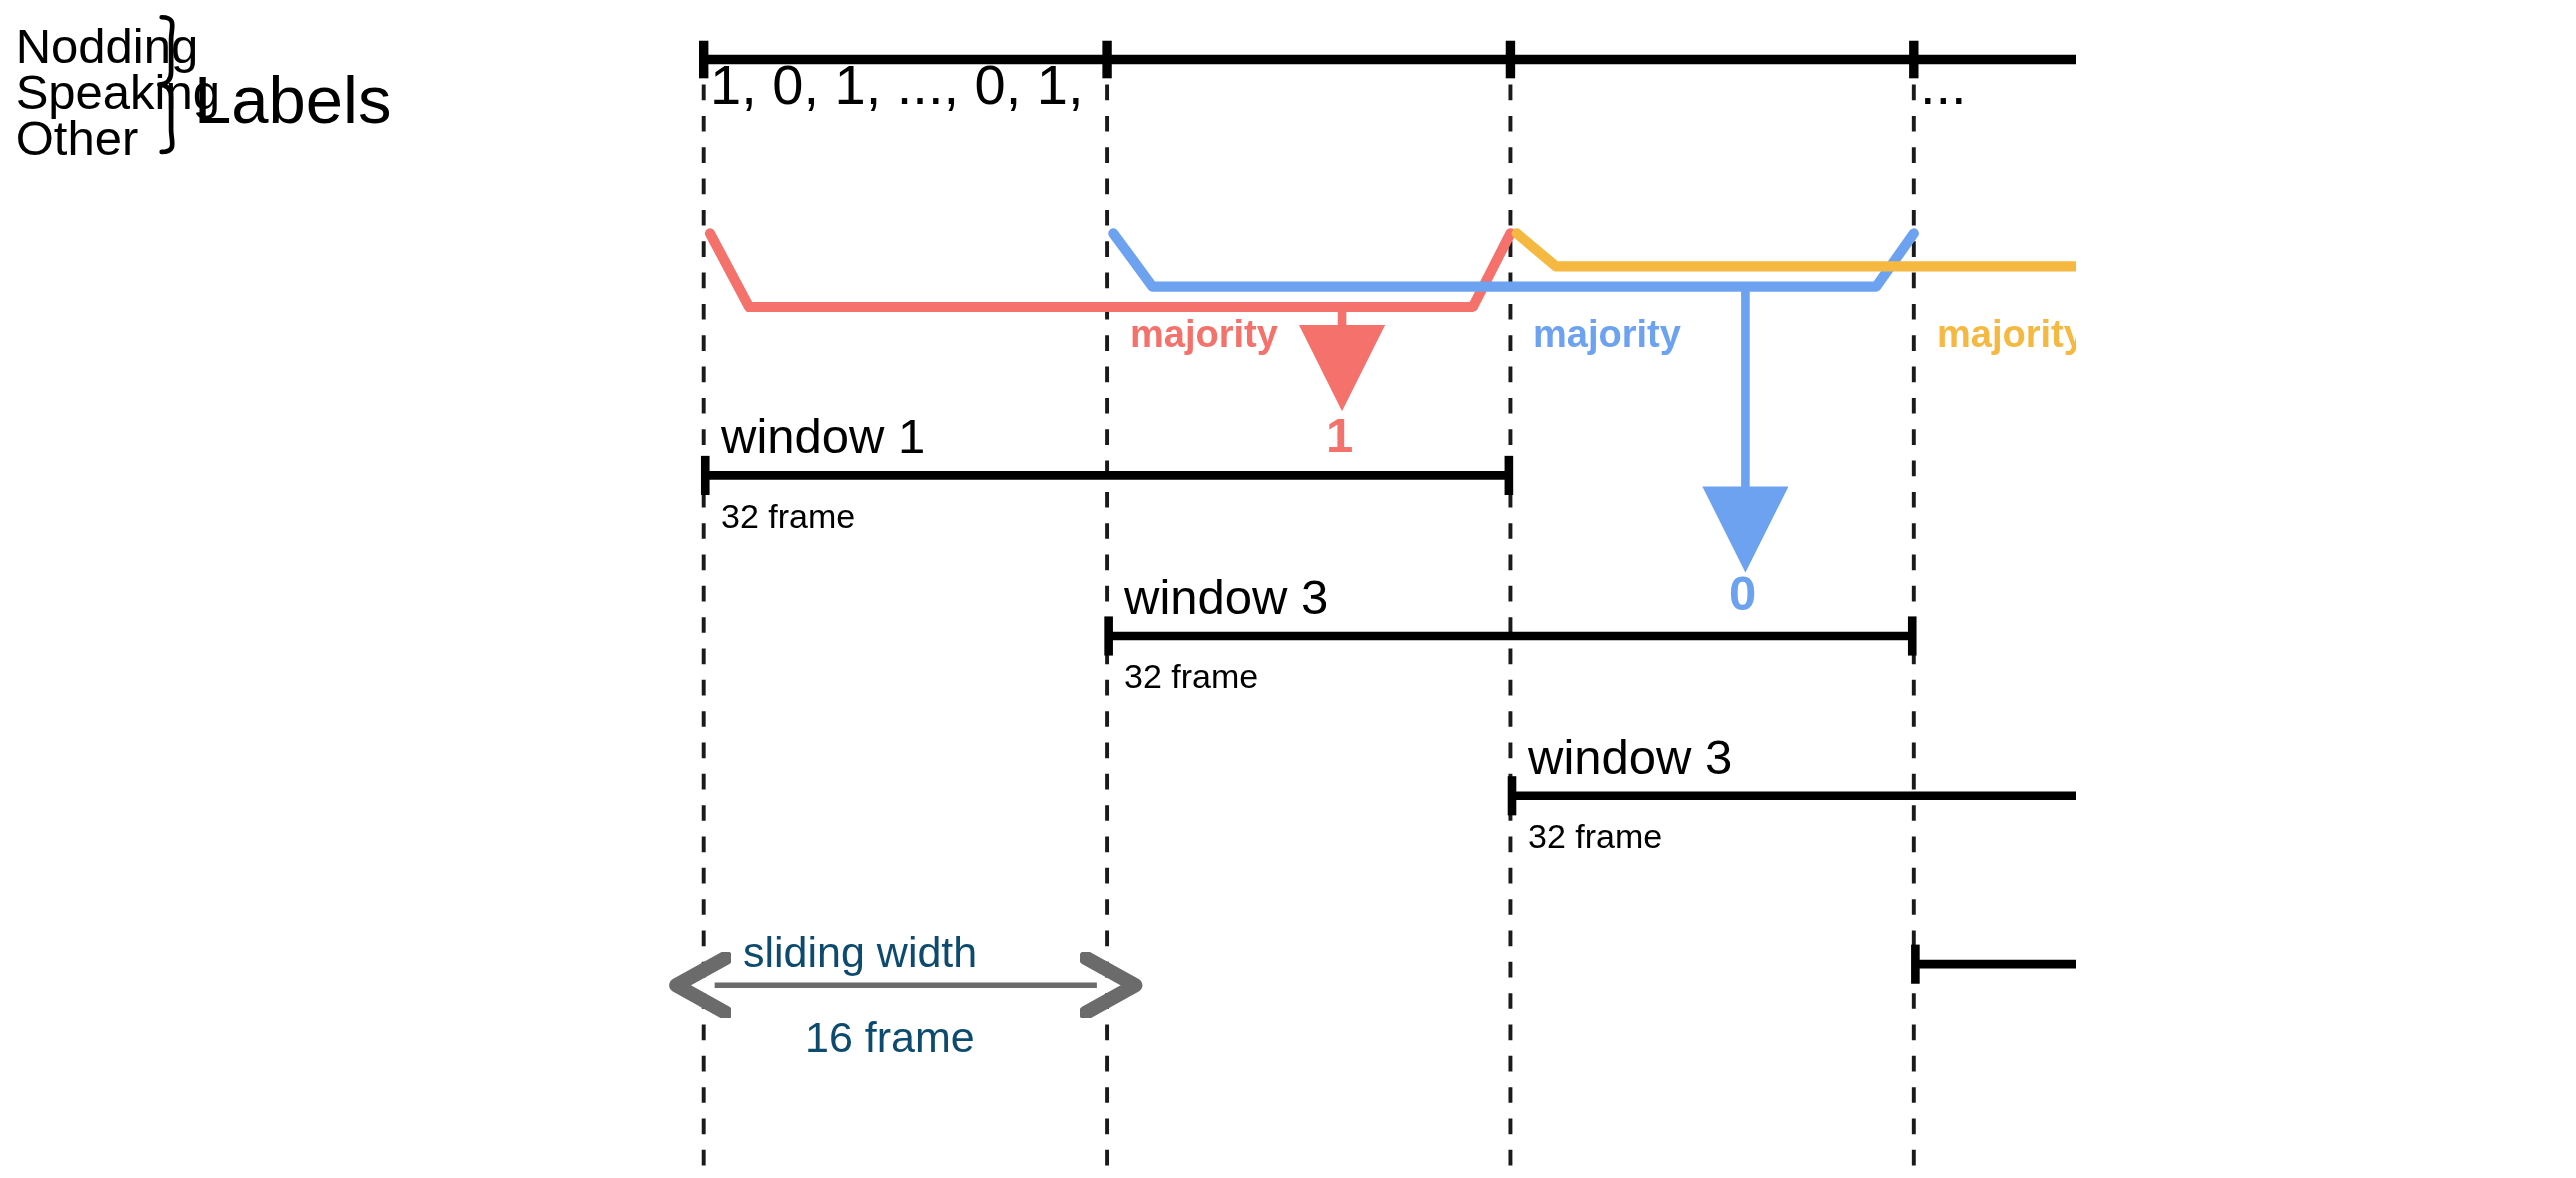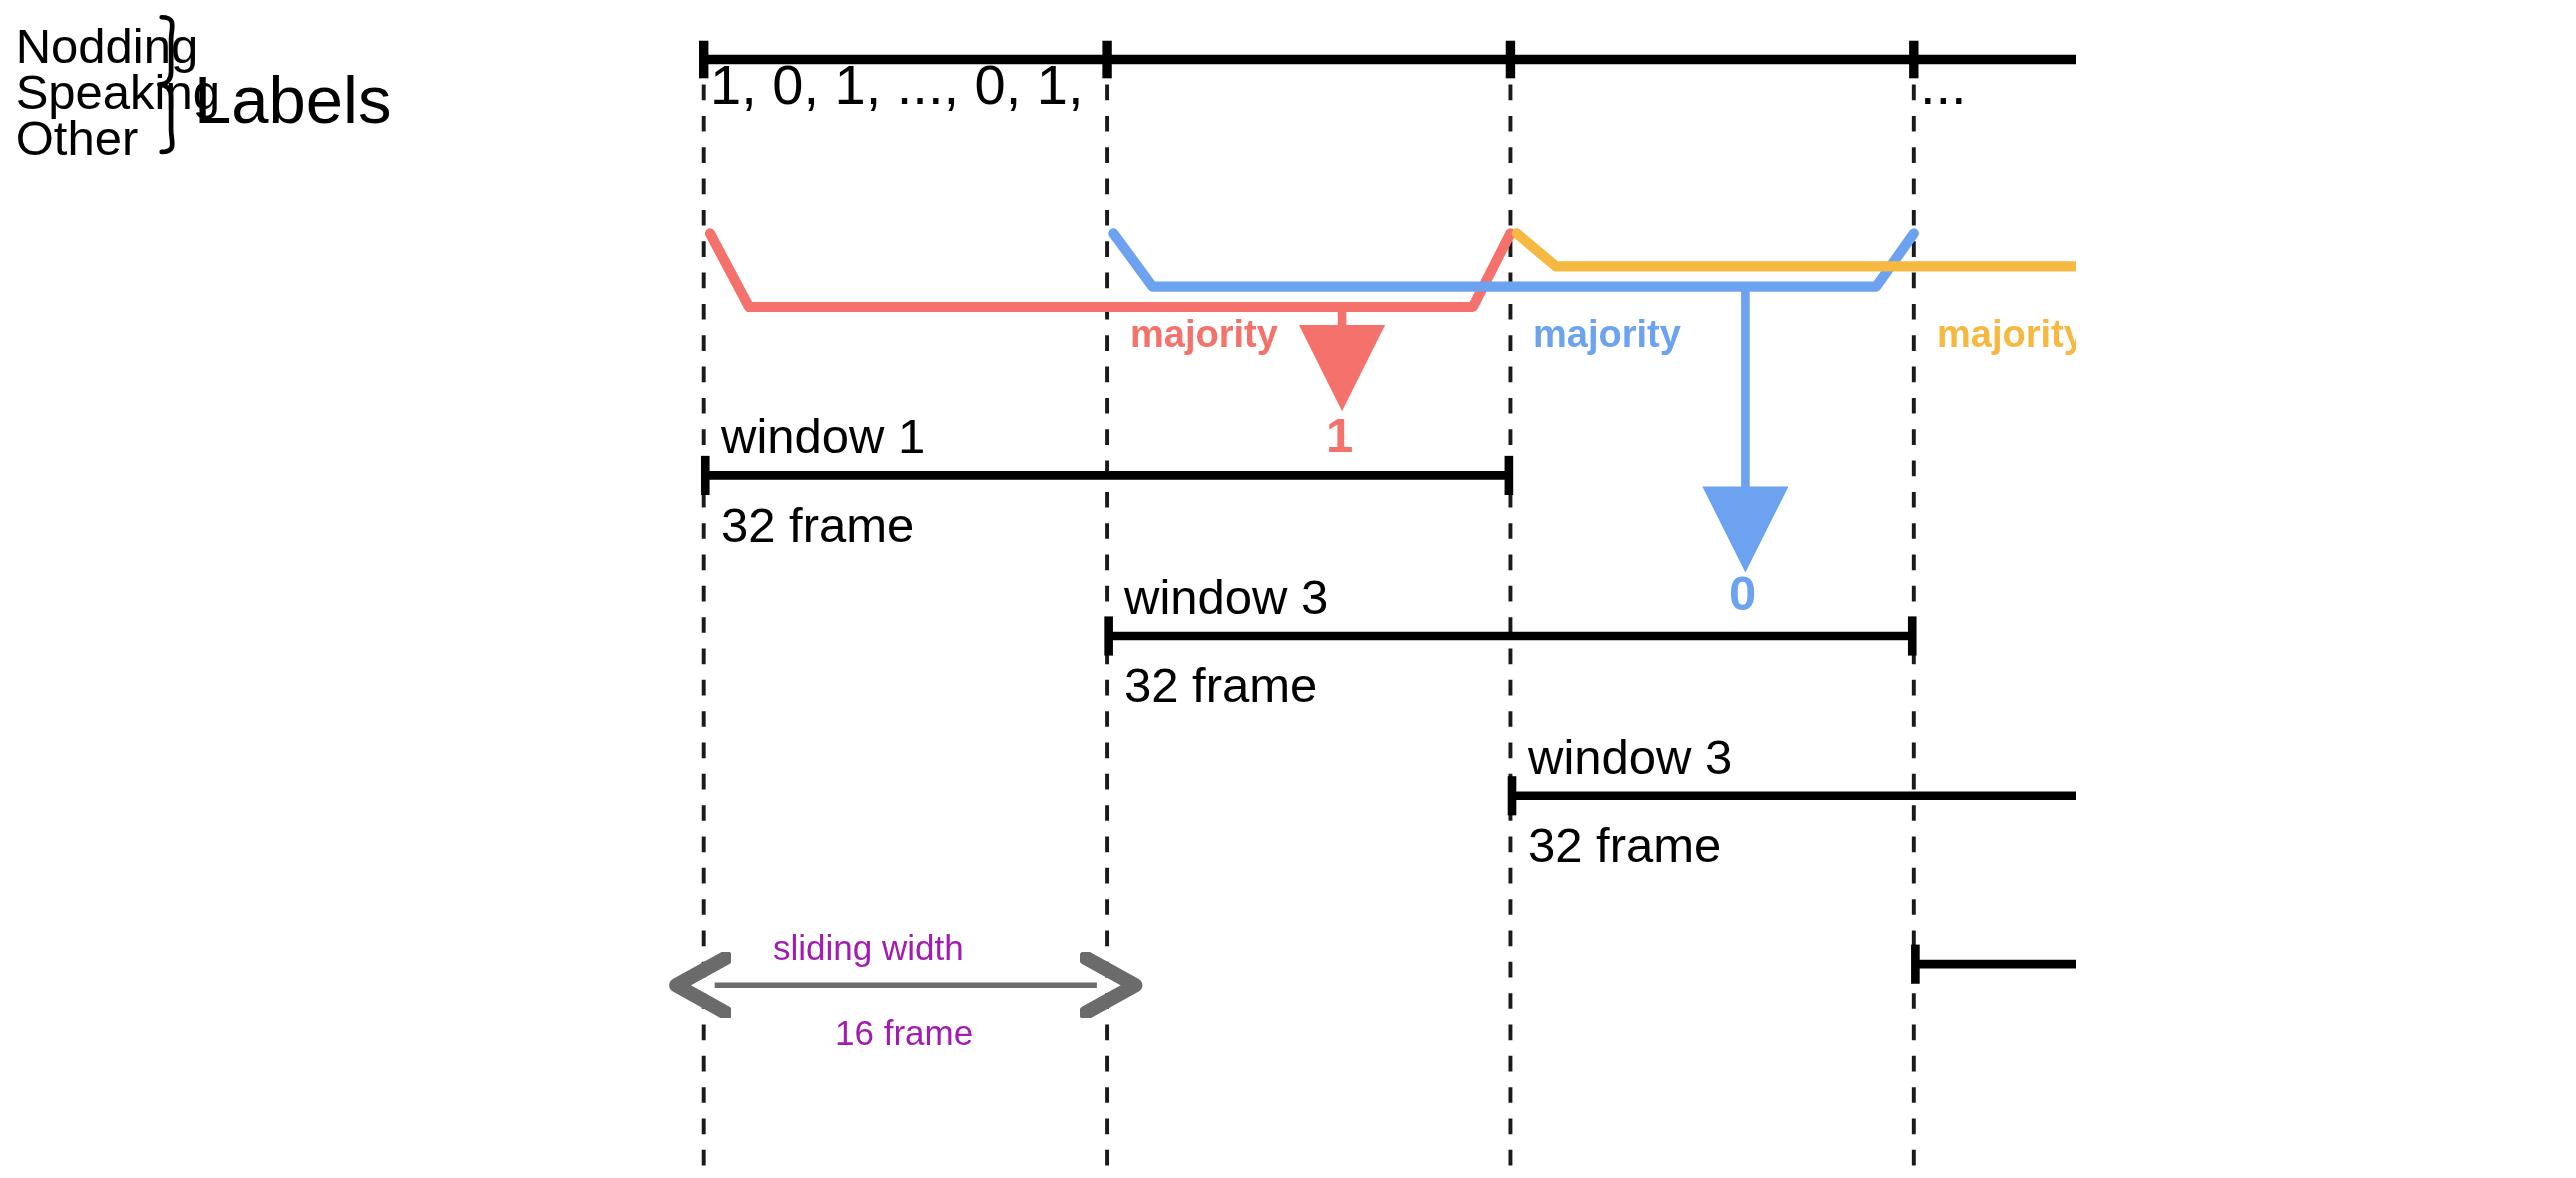--- a/index.html
+++ b/index.html
@@ -6,22 +6,22 @@
   body{width:2576px;height:1178px;font-family:"Liberation Sans","DejaVu Sans",sans-serif;}
   #stage{position:relative;width:2076px;height:1178px;overflow:hidden;background:#fff;}
   svg.layer{position:absolute;left:0;top:0;width:2576px;height:1178px;}
   .txt{position:absolute;white-space:nowrap;color:#000;}
   .cat{font-size:49px;line-height:1;}
   .labels-word{font-size:67px;}
   .seq{font-size:56px;}
   .maj{font-size:38px;font-weight:bold;}
   .vote{font-size:49px;font-weight:bold;}
   .winname{font-size:49px;}
-  .frame{font-size:49px;}
-  .slide{font-size:35px;color:#a21caf;margin-left:30px;}
+  .frame{font-size:34px;}
+  .slide{font-size:43px;color:#0c4a6e;}
   .taxis{font-size:49px;font-weight:bold;}
 </style>
 </head>
 <body>
 
 <div id="stage">
 
   <div class="txt cat" style="left:15.7px;top:22px;">Nodding</div>
   <div class="txt cat" style="left:15.7px;top:68px;">Speaking</div>
   <div class="txt cat" style="left:15.7px;top:114px;">Other</div>

